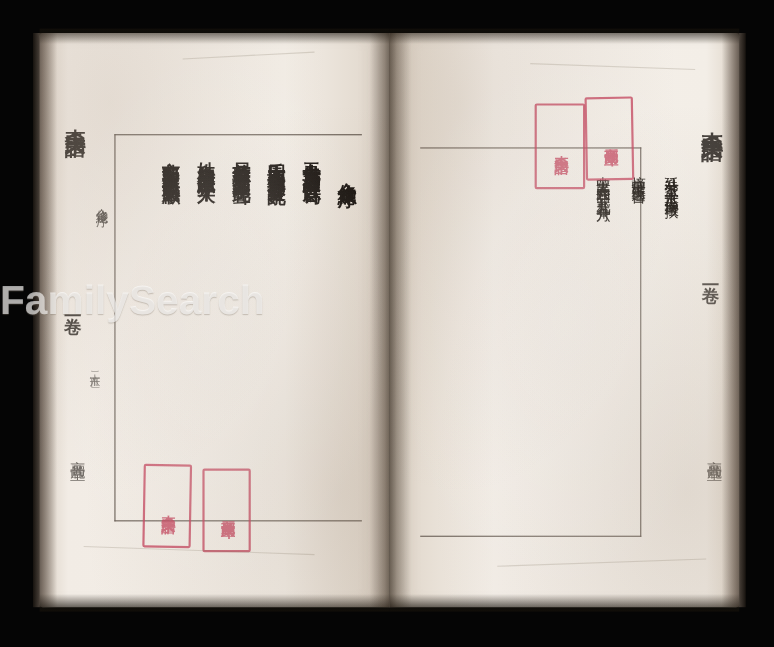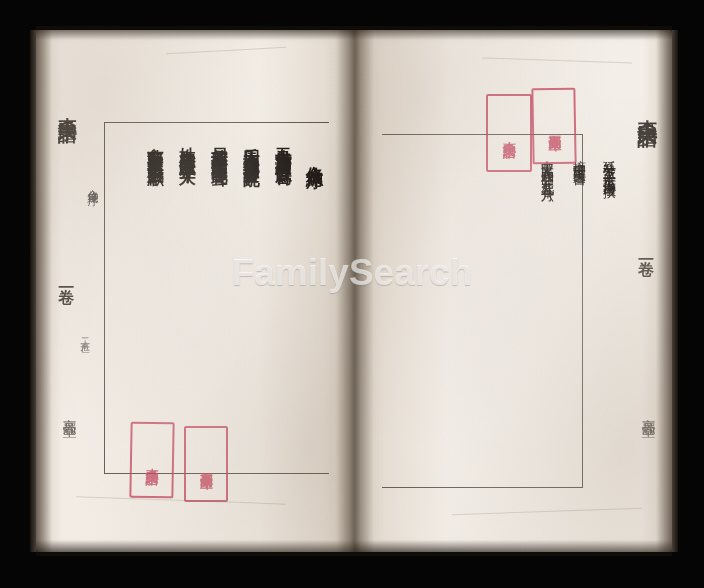--- a/index.html
+++ b/index.html
@@ -258,21 +258,21 @@
   .seal-b { right: 96px;  top: 58px;  width: 40px; height: 72px; font-size: 13px; transform: rotate(-1deg); }
   .seal-c { left: 94px;   bottom: 54px; width: 40px; height: 72px; font-size: 13px; transform: rotate(1deg); }
   .seal-d { left: 148px;  bottom: 50px; width: 40px; height: 72px; font-size: 13px; }
 
   
   .watermark {
     position: absolute;
     left: 0;
     top: 252px;
     width: 704px;
-    text-align: center;
+    text-align: left;
     font-size: 37px;
     font-weight: bold;
     color: rgba(255,255,255,0.62);
     text-shadow: 0 1px 1px rgba(120,110,95,0.35);
     letter-spacing: 0px;
     pointer-events: none;
     font-family: "Liberation Sans", sans-serif;
   }
 
   

